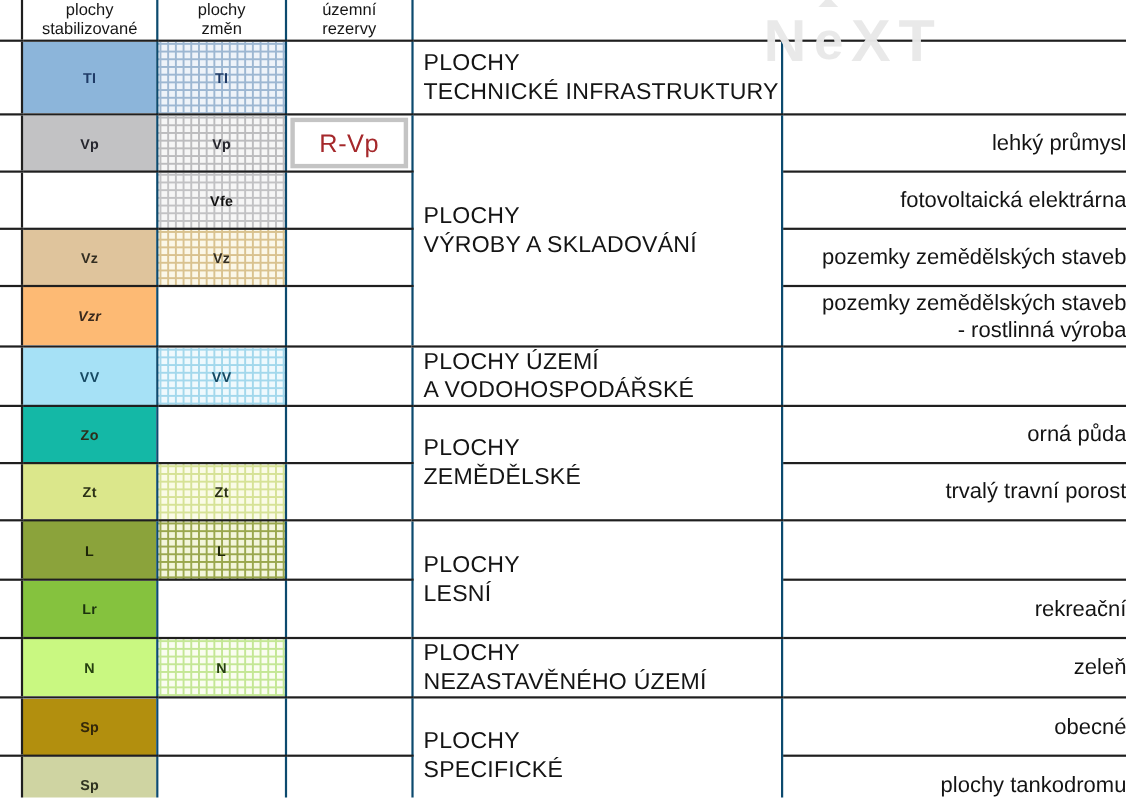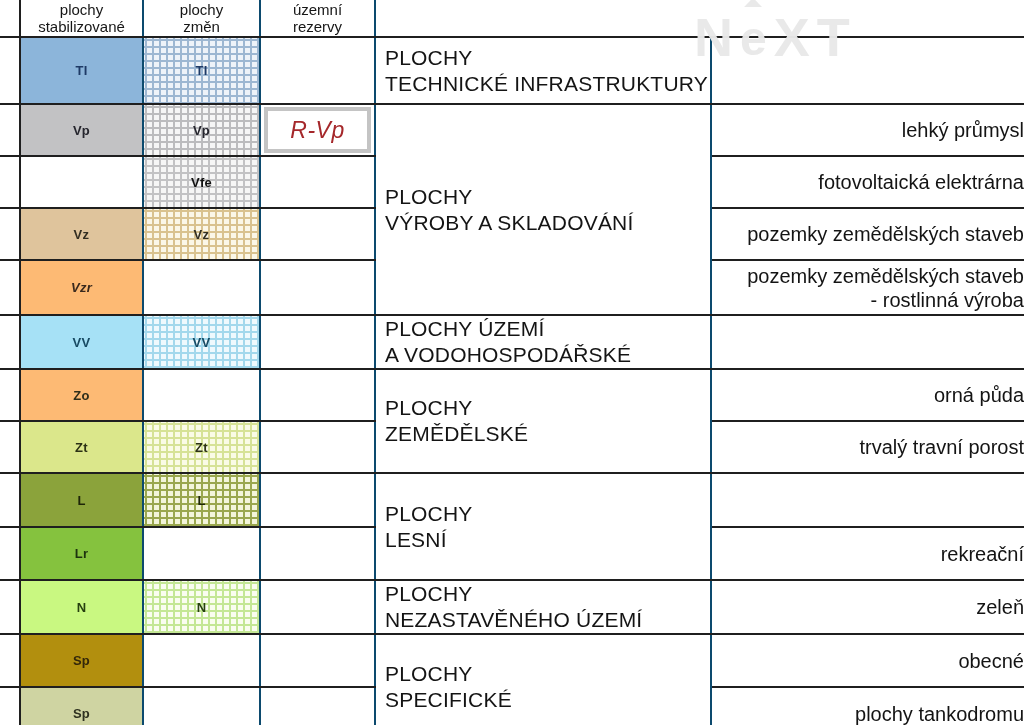--- a/index.html
+++ b/index.html
@@ -44,21 +44,21 @@
   }
   td.lbl{
     font-size:20px;line-height:24px;white-space:pre-line;
     padding-left:15px;color:#141414;text-align:right;
   }
   
   .rvp{
     margin:2px 3px;height:38px;background:#fff;
     border:4px solid #c4c4c4;
     display:flex;align-items:center;justify-content:center;
-    font-size:23px;letter-spacing:.5px;font-style:italic;
+    font-size:23px;letter-spacing:.5px;
   }
   
   .watermark{
     position:absolute;left:694px;top:12px;z-index:9;
     display:flex;align-items:flex-end;gap:7px;
     font-weight:bold;font-size:54px;line-height:50px;
     opacity:.97;user-select:none;
   }
   .wm-e{position:relative;font-size:48px;line-height:46px;}
   .wm-caret{
@@ -144,21 +144,21 @@
     <td class="code bl br bb" style="background-color: rgb(166, 225, 246); color: rgb(23, 74, 99);">VV</td>
     <td class="code br bb hatch" style="--hln: #a3d8ec; --hbg: #eff9fd; color: rgb(23, 74, 99);">VV</td>
     <td class="br bb"></td>
     <td class="cat br bb">PLOCHY ÚZEMÍ
 A VODOHOSPODÁŘSKÉ</td>
     <td class="lbl bb"></td>
   </tr>
 
   <tr style="height:52px">
     <td class="bb"></td>
-    <td class="code bl br bb" style="background-color: #fdba74; color: rgb(46, 46, 26);">Zo</td>
+    <td class="code bl br bb" style="background-color: #14b8a6; color: rgb(46, 46, 26);">Zo</td>
     <td class="br bb"></td>
     <td class="br bb"></td>
     <td class="cat br bb" rowspan="2">PLOCHY
 ZEMĚDĚLSKÉ</td>
     <td class="lbl bb">orná půda</td>
   </tr>
 
   <tr style="height:52px">
     <td class="bb"></td>
     <td class="code bl br bb" style="background-color: rgb(219, 231, 139); color: rgb(43, 49, 21);">Zt</td>

